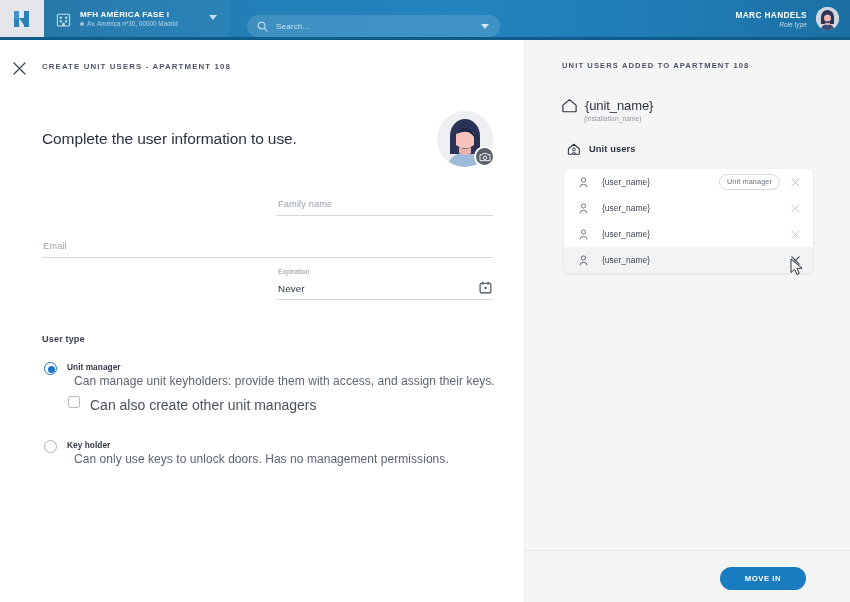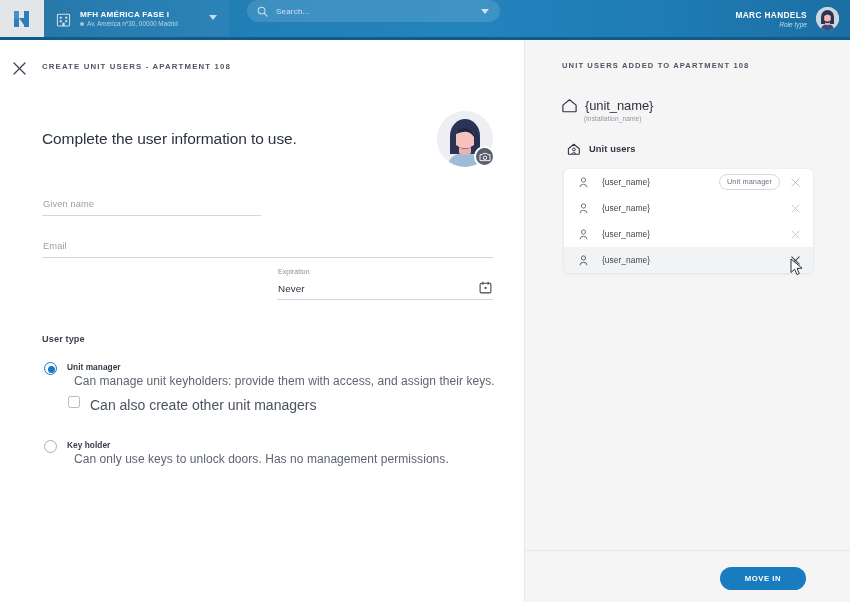--- a/index.html
+++ b/index.html
@@ -49,21 +49,21 @@
     width: 4px; height: 4px; border-radius: 50%;
     background: #9dc3da; display: inline-block; flex: 0 0 4px;
   }
   .caret-down {
     position: absolute; right: 12px; top: 15px;
     width: 0; height: 0;
     border-left: 4.5px solid transparent; border-right: 4.5px solid transparent;
     border-top: 5px solid #c8dcea;
   }
 
-  .searchwrap { flex: 0 0 275px; display: flex; align-items: flex-start; padding-left: 18px; }
+  .searchwrap { flex: 0 0 275px; display: flex; align-items: flex-end; padding-left: 18px; }
   .searchbar {
     width: 253px; height: 22px; border-radius: 11px;
     background: rgba(255,255,255,0.13);
     display: flex; align-items: center; padding: 0 10px;
     position: relative;
   }
   .search-icon { width: 11px; height: 11px; flex: 0 0 11px; opacity: .85; }
   .search-ph { font-size: 8px; color: #cfe3f0; margin-left: 8px; letter-spacing: .2px; }
   .search-caret {
     position: absolute; right: 11px; top: 9px;
@@ -361,22 +361,22 @@
         </svg>
       </div>
       <div class="cam-badge">
         <svg viewBox="0 0 14 12" width="12" height="10">
           <path d="M1 3.2 h2.7 l1-1.5 h4.6 l1 1.5 H13 v7.2 H1 Z" fill="none" stroke="#ffffff" stroke-width="1.1" stroke-linejoin="round"></path>
           <circle cx="7" cy="6.9" r="2.1" fill="none" stroke="#ffffff" stroke-width="1.1"></circle>
         </svg>
       </div>
     </div>
 
-    <div class="field" id="f-given">
-      <span class="field-ph">Given name</span>
+    <div class="field" id="f-family">
+      <span class="field-ph">Family name</span>
     </div>
     <div class="field" id="f-email">
       <span class="field-ph">Email</span>
     </div>
 
 
     <div class="field" id="f-expiration">
       <span class="field-label">Expiration</span>
       <span class="field-value">Never</span>
       <svg class="cal-icon" viewBox="0 0 14 14">

